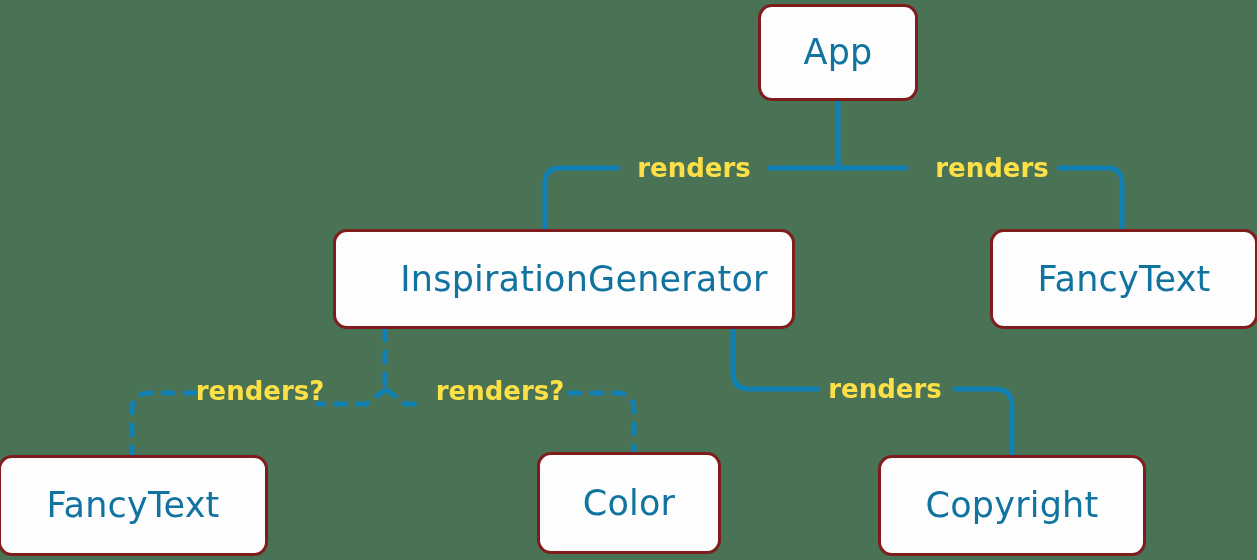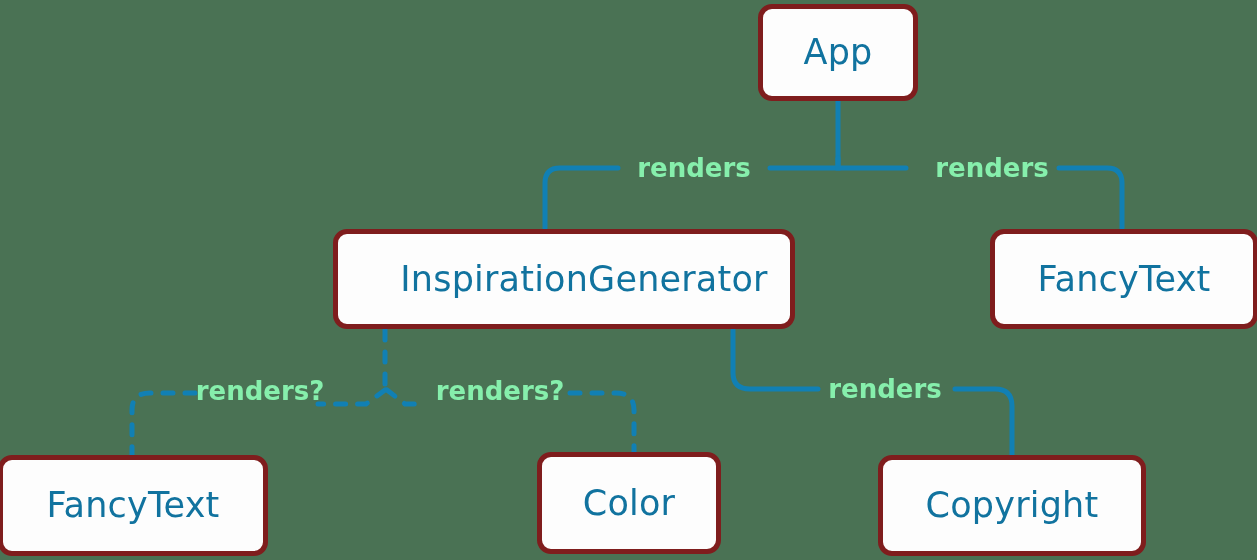--- a/index.html
+++ b/index.html
@@ -21,37 +21,37 @@
   svg.edges {
     position: absolute;
     left: 0;
     top: 0;
     width: 1257px;
     height: 560px;
   }
   .node {
     position: absolute;
     background: #fdfdfd;
-    border: 5px solid #7f1d1d;
+    border: 3px solid #7f1d1d;
     border-radius: 14px;
     display: flex;
     align-items: center;
     justify-content: center;
     box-sizing: border-box;
   }
   .node span {
     color: #11739f;
     font-size: 35px;
     line-height: 1;
     letter-spacing: 0.2px;
     white-space: nowrap;
   }
   .edge-label {
     position: absolute;
-    color: #86efac;
+    color: #fde047;
     font-size: 26px;
     line-height: 1;
     white-space: nowrap;
     transform: translate(-50%, -50%);
     font-weight: 600;
   }
   
   #node-app        { left: 758px;  top: 4px;   width: 160px; height: 97px; }
   #node-inspgen    { left: 333px;  top: 229px; width: 462px; height: 100px; padding-left: 40px; }
   #node-fancytext-right { left: 990px; top: 229px; width: 268px; height: 100px; }

